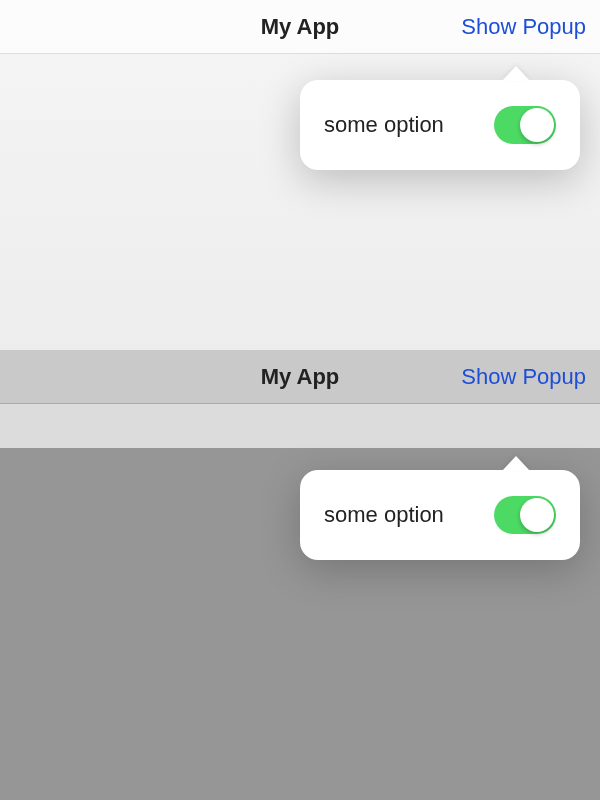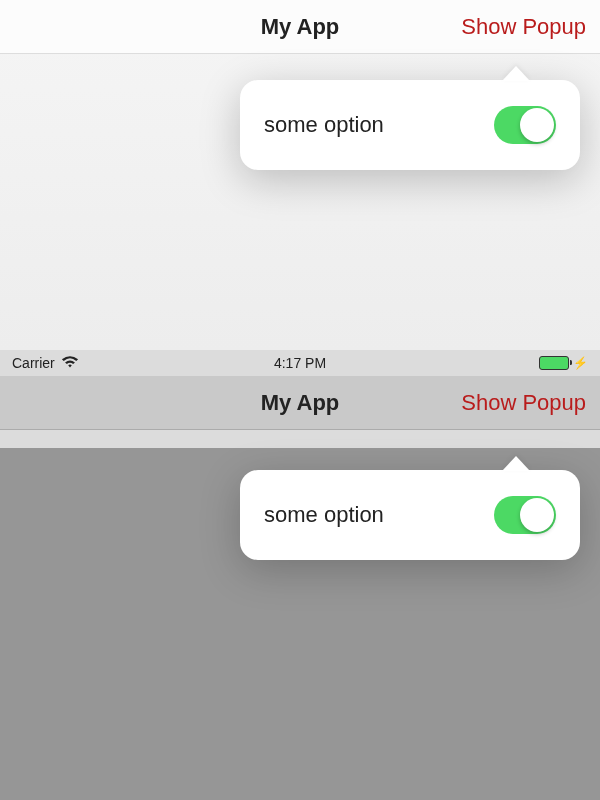--- a/index.html
+++ b/index.html
@@ -54,21 +54,21 @@
       font-weight: 600;
       font-size: 22px;
       color: #222;
     }
     .nav-right-btn {
       position: absolute;
       right: 14px;
       top: 50%;
       transform: translateY(-50%);
       font-size: 22px;
-      color: #b91c1c;
+      color: #1d4ed8;
       cursor: pointer;
     }
     
     .statusbar {
       height: 26px;
       background: #dcdcdc;
       display: flex;
       align-items: center;
       justify-content: space-between;
       padding: 0 12px;
@@ -100,21 +100,21 @@
       width: 2.5px;
       height: 5px;
       background: #333;
       border-radius: 0 1.5px 1.5px 0;
     }
     .bolt-icon { font-size: 12px; color: #333; }
     
     .popover {
       position: absolute;
       right: 20px;
-      width: 340px;
+      width: 280px;
       background: #fff;
       border-radius: 18px;
       box-shadow: 0 10px 40px rgba(0,0,0,0.22);
       padding: 26px 24px;
       display: flex;
       align-items: center;
       justify-content: space-between;
     }
     .panel-top .popover { top: 80px; }
     .panel-bottom .popover { top: 120px; z-index: 2; }
@@ -163,35 +163,20 @@
   </div>
   <div class="popover">
     <span class="popover-label">some option</span>
     <div class="switch">
       <div class="switch-thumb"></div>
     </div>
   </div>
 </div>
 
 <div class="panel-bottom">
-  <div class="statusbar">
-    <div class="status-left">
-      <span>Carrier</span>
-      <span class="wifi-icon">
-        <svg viewBox="0 0 20 14">
-            <path d="M10 13 L12 10.5 Q10 9 8 10.5 Z M4.5 7.5 Q10 3 15.5 7.5 L13.5 9.2 Q10 6.3 6.5 9.2 Z M1 4 Q10 -3 19 4 L17 5.8 Q10 0 3 5.8 Z" fill="#222"></path>
-          </svg>
-      </span>
-    </div>
-    <div class="status-center">4:17 PM</div>
-    <div class="status-right">
-      <div class="battery-icon"></div>
-      <span class="bolt-icon">⚡</span>
-    </div>
-  </div>
   <div class="navbar">
     <div class="nav-title">My App</div>
     <div class="nav-right-btn">Show Popup</div>
   </div>
   <div class="below-nav"></div>
   <div class="popover">
     <span class="popover-label">some option</span>
     <div class="switch">
       <div class="switch-thumb"></div>
     </div>

